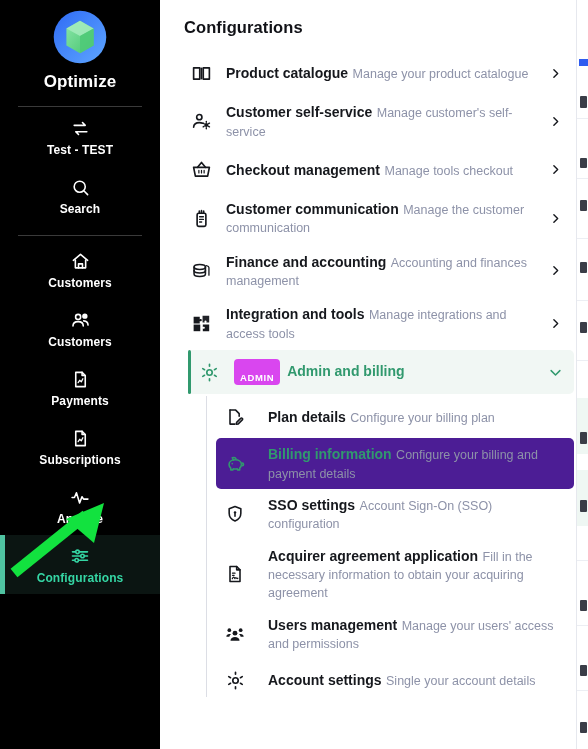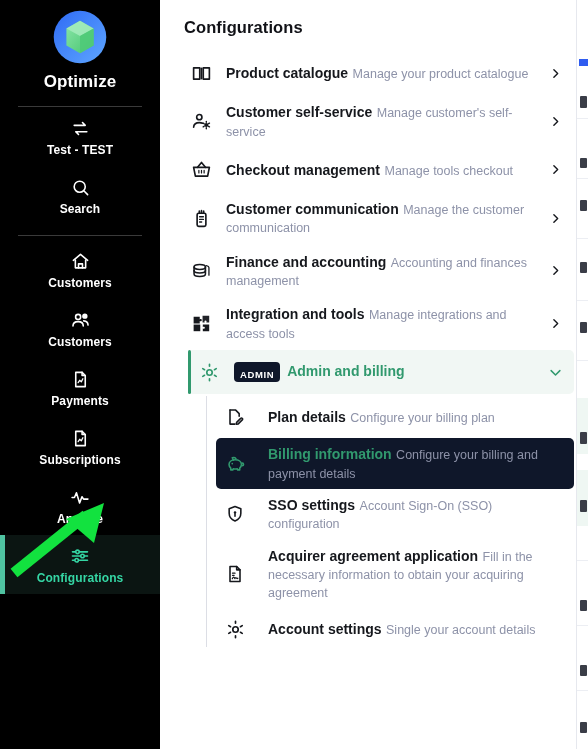--- a/index.html
+++ b/index.html
@@ -68,35 +68,35 @@
     margin-left: 4px; padding-left: 8px;
   }
   .admin-head::before {
     content:""; position:absolute; left:0; top:0; bottom:0; width:3px;
     background:#31996e; border-radius:2px;
   }
   .admin-head .cfg-title { color:#31996e; display:flex; align-items:center; gap:7px; }
   .admin-head .cfg-ico { color:#31996e; }
   .admin-head .cfg-chev { color:#31996e; }
   .badge-admin {
-    display:inline-block; background:#0f172a; color:#ffffff;
+    display:inline-block; background:#d946ef; color:#ffffff;
     font-size: 9.5px; font-weight:700; letter-spacing:.6px;
-    padding: 8px 6px 2px; border-radius:4px; line-height:1;
+    padding: 14px 6px 2px; border-radius:4px; line-height:1;
   }
 
   .sub-list { position: relative; padding-left: 32px; margin-top: 2px; }
   .sub-list::before {
     content:""; position:absolute; left: 22px; top: 0; bottom: 4px;
     width:1px; background:#dcdee5;
   }
   .sub-row {
     display:flex; align-items:center; gap: 20px;
     padding: 7px 8px 7px 6px; cursor:pointer; border-radius:5px; min-height: 42px;
   }
-  .sub-row.selected { background:#0f172a; }
+  .sub-row.selected { background:#4c1d95; }
   .sub-row.selected .cfg-title { color:#31996e; }
   .sub-row.selected .cfg-ico { color:#31996e; }
 
   
   .arrow-ann { position:absolute; left: 8px; top: 497px; width: 112px; height: 82px; pointer-events:none; z-index: 20; }
 
   
   .right-sliver {
     position:absolute; right:0; top:0; width: 12px; height:749px;
     background:#ffffff; border-left: 1px solid #e6e8ee; overflow:hidden;
@@ -434,20 +434,36 @@
               <path d="M9 11h3M9 13.5h2" stroke-width="1.5"></path>
               <path d="M8.8 17.5c1.2-2.2 2.1-2.2 3 0 .6-1.1 1.2-1.4 2-.6.6.6 1.2.6 1.6.2" stroke-width="1.5"></path>
             </svg>
           </span>
           <span class="cfg-txt">
             <span class="cfg-title">Acquirer agreement application</span>
             <span class="cfg-sub">Fill in the necessary information to obtain your acquiring agreement</span>
           </span>
         </div>
 
+        <div class="sub-row">
+          <span class="cfg-ico">
+            <svg width="22" height="20" viewBox="0 0 24 24" fill="currentColor">
+              <circle cx="12" cy="11" r="2.9"></circle>
+              <path d="M6.6 20.2c0-3 2.4-4.5 5.4-4.5s5.4 1.5 5.4 4.5z"></path>
+              <circle cx="5.2" cy="7.4" r="2.2"></circle>
+                <circle cx="18.8" cy="7.4" r="2.2"></circle>
+              <path d="M1.6 15.2c0-2.2 1.7-3.3 3.6-3.3.7 0 1.4.2 2 .5-1 .8-1.7 1.8-2 2.8z"></path>
+              <path d="M22.4 15.2c0-2.2-1.7-3.3-3.6-3.3-.7 0-1.4.2-2 .5 1 .8 1.7 1.8 2 2.8z"></path>
+            </svg>
+          </span>
+          <span class="cfg-txt">
+            <span class="cfg-title">Users management</span>
+            <span class="cfg-sub">Manage your users' access and permissions</span>
+          </span>
+        </div>
 
         <div class="sub-row">
           <span class="cfg-ico">
             <svg width="21" height="21" viewBox="0 0 24 24" fill="none" stroke="currentColor" stroke-width="1.9" stroke-linecap="round" stroke-linejoin="round">
               <circle cx="12" cy="12" r="3.1"></circle>
               <path d="M12 2.6v2.3M12 19.1v2.3M4.3 7.6l2 1.2M17.7 15.2l2 1.2M4.3 16.4l2-1.2M17.7 8.8l2-1.2"></path>
             </svg>
           </span>
           <span class="cfg-txt">
             <span class="cfg-title">Account settings</span>

